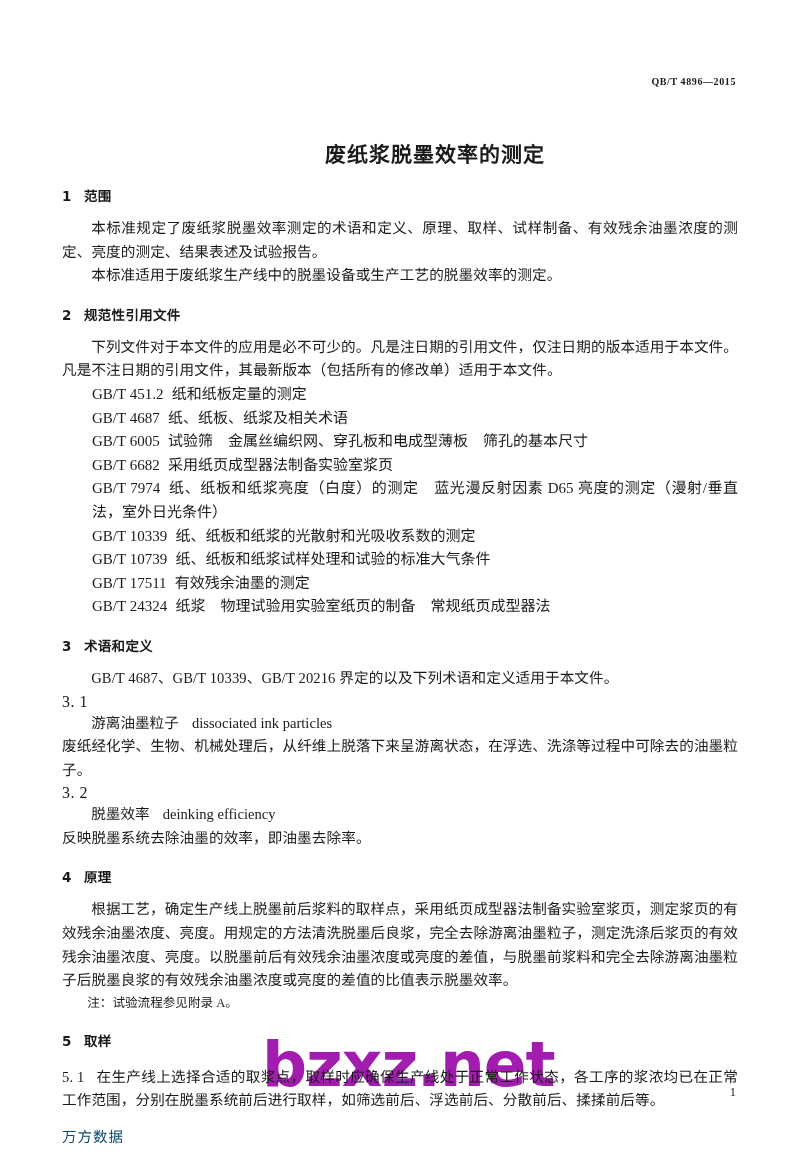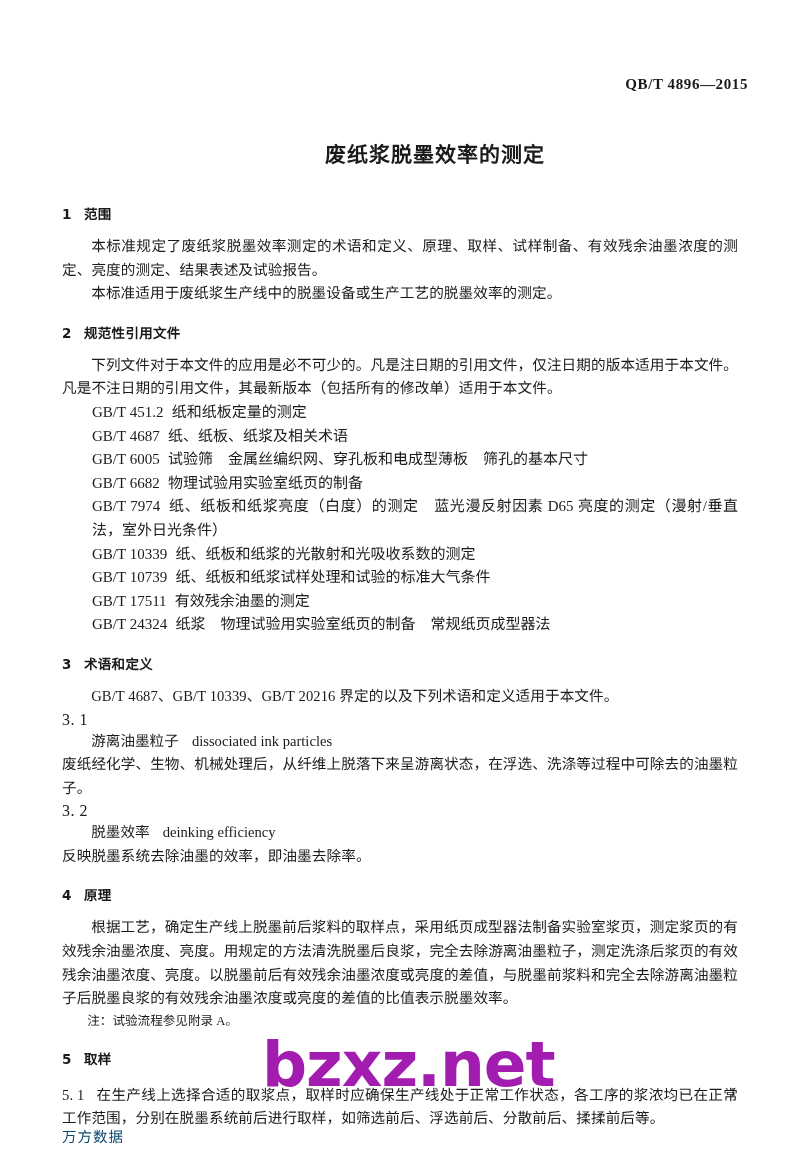--- a/index.html
+++ b/index.html
@@ -37,23 +37,23 @@
 
   .content {
     position: relative;
     z-index: 2;
   }
 
   
   .doc-header {
     position: absolute;
     top: 76px;
-    right: 52px;
+    right: 64px;
     font-family: "Liberation Serif", "DejaVu Serif", serif;
-    font-size: 15px;
+    font-size: 10px;
     font-weight: 700;
     letter-spacing: 0.6px;
     white-space: nowrap;
   }
 
   
   .doc-title {
     position: absolute;
     top: 124px;
     left: 0;
@@ -62,21 +62,21 @@
     font-family: "DejaVu Sans", "Liberation Sans", sans-serif;
     font-size: 21px;
     font-weight: 700;
     letter-spacing: 1px;
     margin-left: 35px;
   }
 
   
   .body-area {
     position: absolute;
-    top: 203px;
+    top: 185px;
     left: 62px;
     width: 676px;
   }
 
   .h2 {
     font-family: "DejaVu Sans", "Liberation Sans", sans-serif;
     font-size: 13.5px;
     font-weight: 700;
     letter-spacing: 0.3px;
     margin: 0;
@@ -166,21 +166,21 @@
 
       <div class="sp-16"></div>
 
       <p class="h2"><span class="num">2</span><span>规范性引用文件</span></p>
       <div class="sp-12"></div>
       <p class="para indent">下列文件对于本文件的应用是必不可少的。凡是注日期的引用文件，仅注日期的版本适用于本文件。凡是不注日期的引用文件，其最新版本（包括所有的修改单）适用于本文件。</p>
 
       <p class="ref-line"><span class="code">GB/T 451.2</span><span>纸和纸板定量的测定</span></p>
       <p class="ref-line"><span class="code">GB/T 4687</span><span>纸、纸板、纸浆及相关术语</span></p>
       <p class="ref-line"><span class="code">GB/T 6005</span><span>试验筛　金属丝编织网、穿孔板和电成型薄板　筛孔的基本尺寸</span></p>
-      <p class="ref-line"><span class="code">GB/T 6682</span><span>物理试验用实验室纸页的制备</span></p>
+      <p class="ref-line"><span class="code">GB/T 6682</span><span>采用纸页成型器法制备实验室浆页</span></p>
       <p class="ref-line"><span class="code">GB/T 7974</span><span>纸、纸板和纸浆亮度（白度）的测定　蓝光漫反射因素 D65 亮度的测定（漫射/垂直法，室外日光条件）</span></p>
       <p class="ref-line"><span class="code">GB/T 10339</span><span>纸、纸板和纸浆的光散射和光吸收系数的测定</span></p>
       <p class="ref-line"><span class="code">GB/T 10739</span><span>纸、纸板和纸浆试样处理和试验的标准大气条件</span></p>
       <p class="ref-line"><span class="code">GB/T 17511</span><span>有效残余油墨的测定</span></p>
       <p class="ref-line"><span class="code">GB/T 24324</span><span>纸浆　物理试验用实验室纸页的制备　常规纸页成型器法</span></p>
 
       <div class="sp-16"></div>
 
       <p class="h2"><span class="num">3</span><span>术语和定义</span></p>
       <div class="sp-12"></div>

